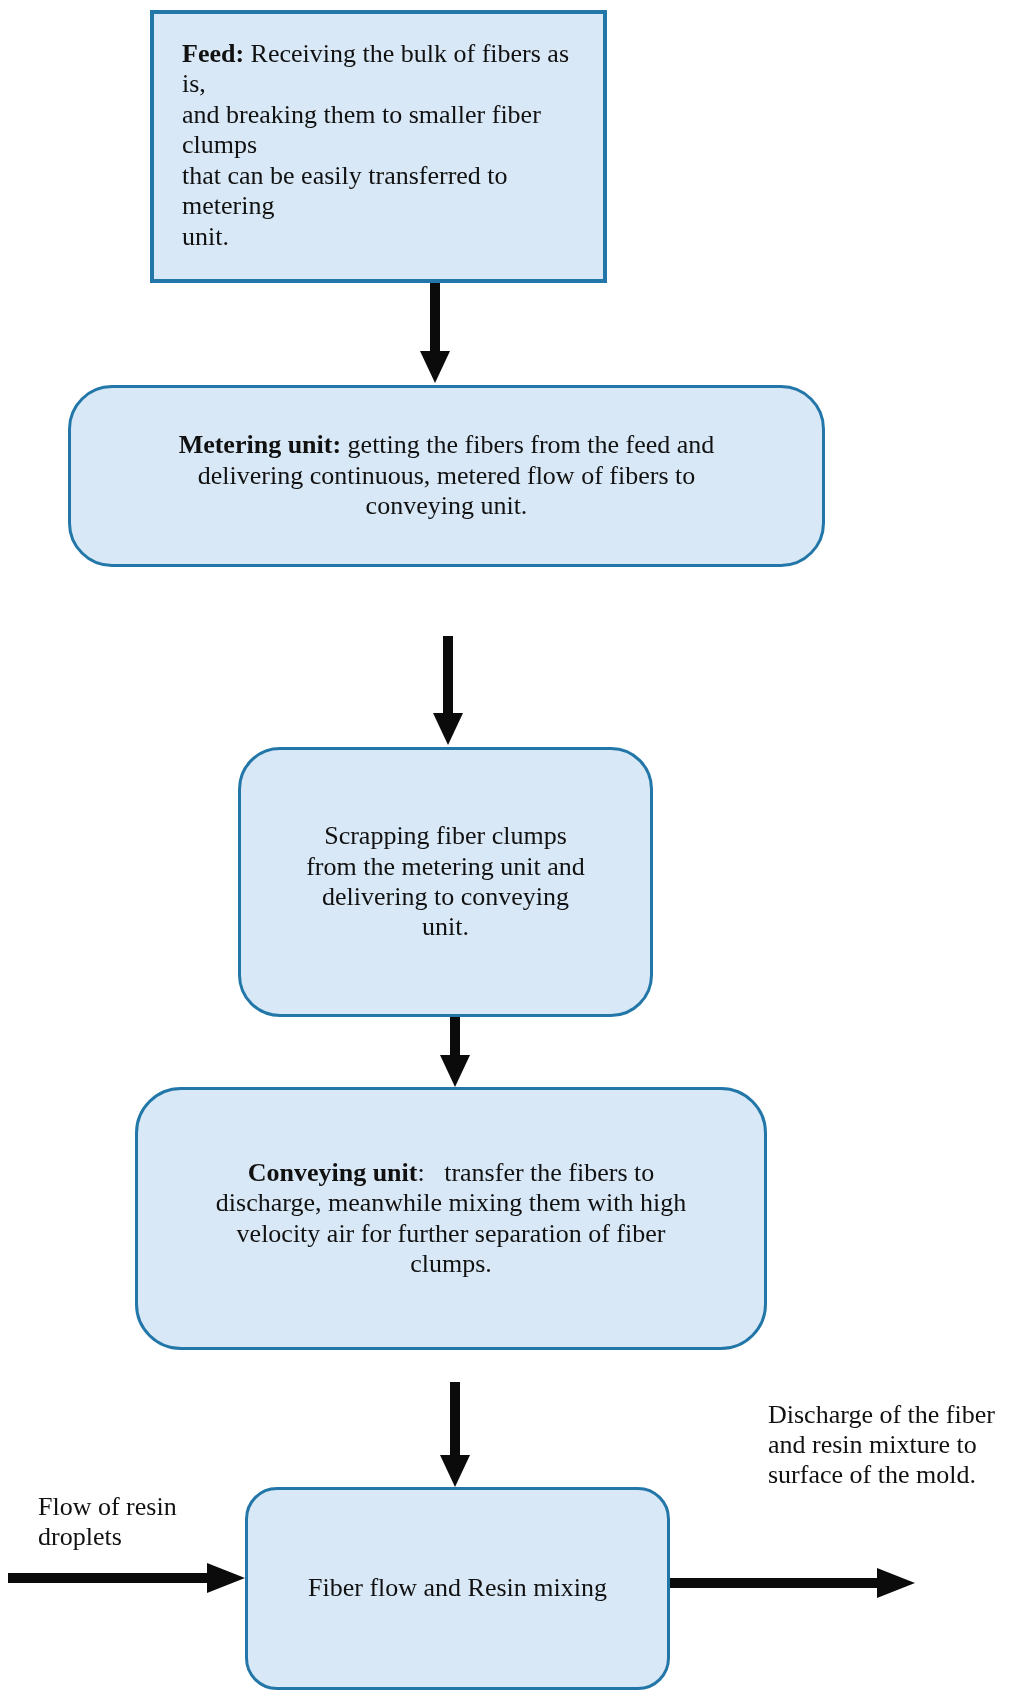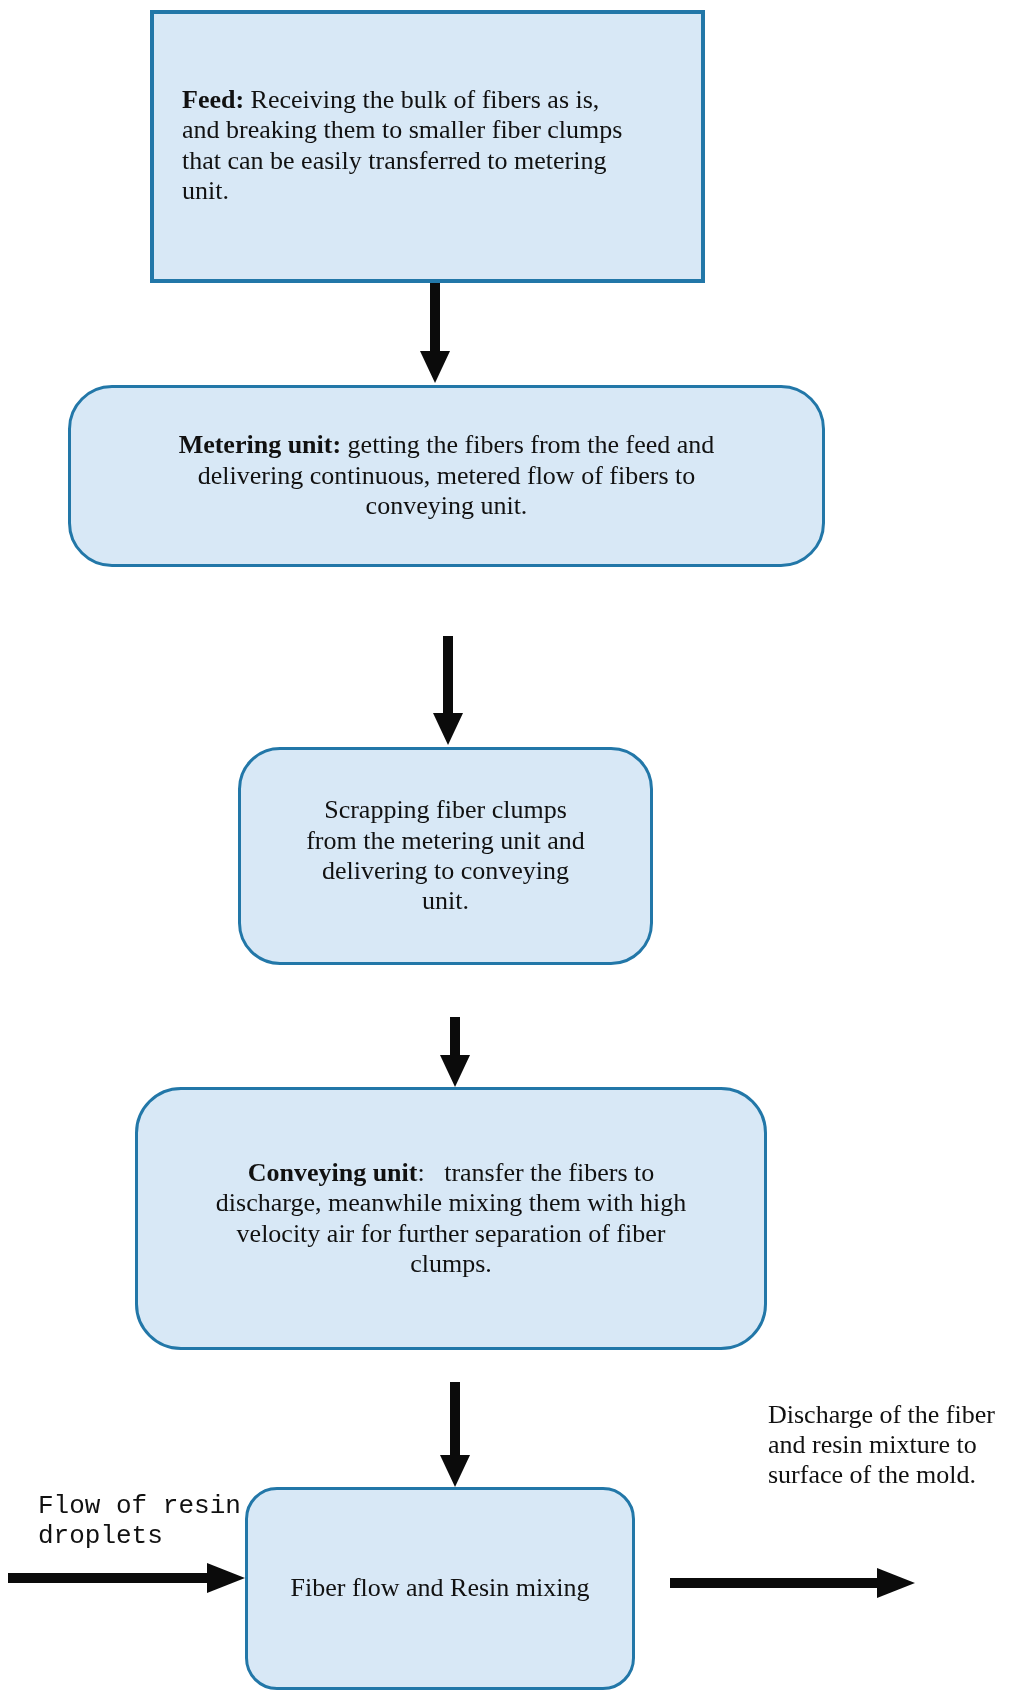--- a/index.html
+++ b/index.html
@@ -26,57 +26,57 @@
     border: 3px solid var(--box-border);
     display: flex;
     align-items: center;
     font-size: 26px;
     line-height: 1.17;
   }
   .box .txt { width: 100%; white-space: pre-line; }
   .b { font-weight: bold; }
 
   #box-feed {
-    left: 150px; top: 10px; width: 555px; height: 273px;
+    left: 150px; top: 10px; width: 457px; height: 273px;
     border-width: 4px; border-radius: 0;
     padding: 0 24px 2px 28px;
   }
   #box-feed .txt { text-align: left; }
 
   #box-metering {
     left: 68px; top: 385px; width: 757px; height: 182px;
     border-radius: 44px; padding: 0 40px;
   }
   #box-metering .txt { text-align: center; }
 
   #box-scrapping {
-    left: 238px; top: 747px; width: 415px; height: 218px;
+    left: 238px; top: 747px; width: 415px; height: 270px;
     border-radius: 42px; padding: 0 30px;
   }
   #box-scrapping .txt { text-align: center; }
 
   #box-conveying {
     left: 135px; top: 1087px; width: 632px; height: 263px;
     border-radius: 46px; padding: 0 35px;
   }
   #box-conveying .txt { text-align: center; }
 
   #box-mixing {
-    left: 245px; top: 1487px; width: 390px; height: 203px;
+    left: 245px; top: 1487px; width: 425px; height: 203px;
     border-radius: 32px; padding: 0 20px;
   }
   #box-mixing .txt { text-align: center; }
 
   .side-label {
     position: absolute;
     font-size: 26px;
     line-height: 1.15;
     white-space: pre-line;
   }
-  #label-resin { left: 38px; top: 1492px; width: 220px; font-family: Liberation Mono, monospace; }
+  #label-resin { left: 38px; top: 1492px; width: 220px; }
   #label-discharge { left: 768px; top: 1400px; width: 280px; }
 
   .arrow { position: absolute; display: block; }
   .arrow rect, .arrow polygon { fill: var(--arrow-color); }
 
   #arrow-1 { left: 417px; top: 283px; }
   #arrow-2 { left: 430px; top: 636px; }
   #arrow-3 { left: 437px; top: 1017px; }
   #arrow-4 { left: 437px; top: 1382px; }
   #arrow-resin-in  { left: 8px;   top: 1561px; }

